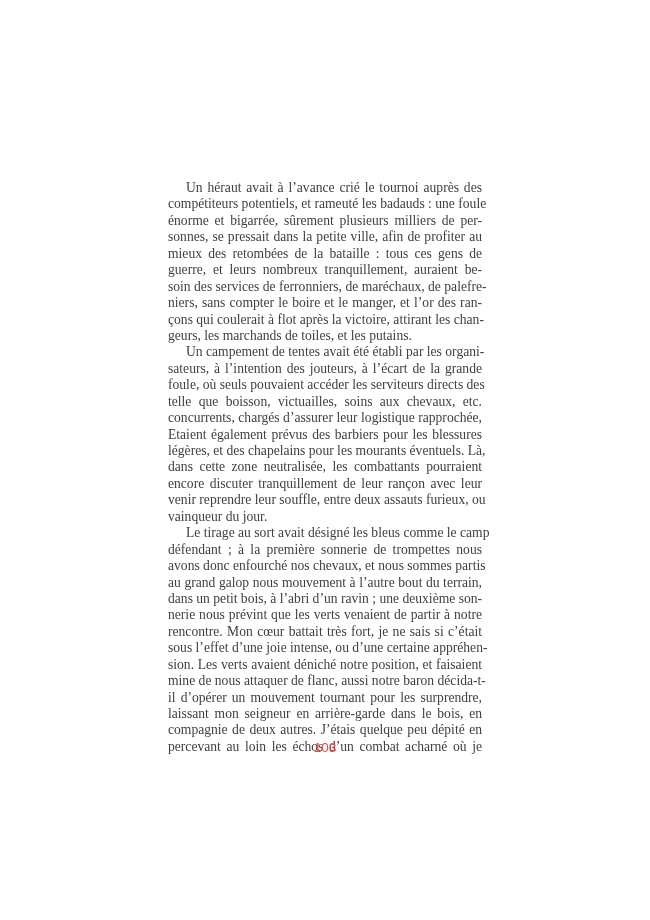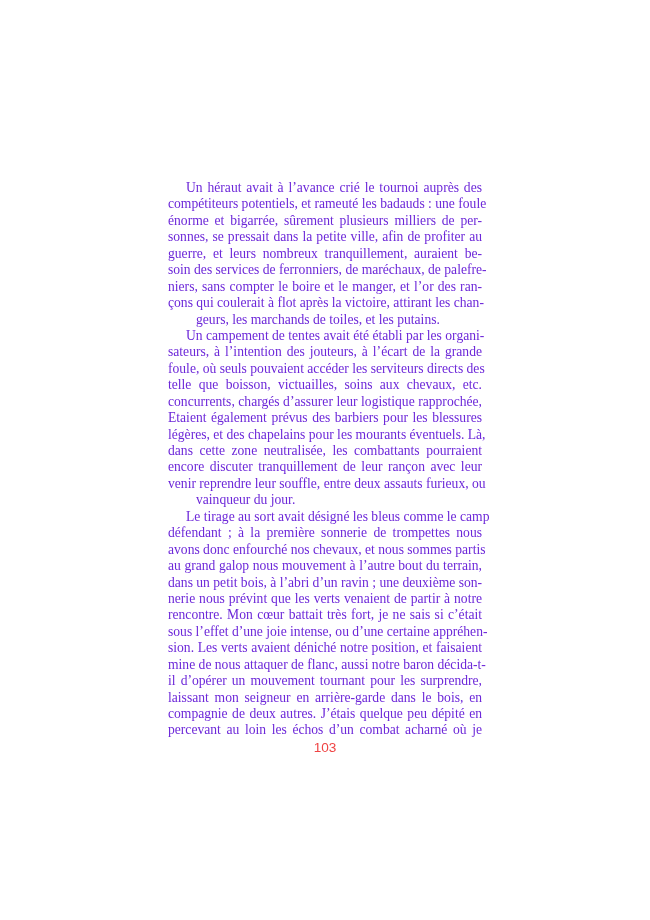--- a/index.html
+++ b/index.html
@@ -8,30 +8,30 @@
       position: absolute; left: 0; top: 0; width: 650px; height: 920px; background: #ffffff;
     }
     .text-block {
       position: absolute;
       left: 168px;
       top: 180px;
       width: 314px;
       font-family: "Liberation Serif", "DejaVu Serif", serif;
       font-size: 13.6px;
       line-height: 16.45px;
-      color: #6d28d9;
+      color: #404040;
     }
     .line {
       display: block;
       white-space: nowrap;
       text-align: justify;
       text-align-last: justify;
       height: 16.45px;
     }
-    .line.last { text-align-last: left; margin-left: 28px; }
+    .line.last { text-align-last: left; }
     .line.indent { text-indent: 18px; }
     .page-number {
       position: absolute;
       left: 0; width: 650px;
       top: 740px;
       text-align: center;
       font-family: Liberation Sans, sans-serif;
       font-size: 13.6px;
       color: #ef4444;
     }
@@ -40,20 +40,21 @@
 <body>
 
 <div class="page">
   <div class="text-block">
 
     <div>
       <span class="line indent">Un héraut avait à l’avance crié le tournoi auprès des</span>
       <span class="line">compétiteurs potentiels, et rameuté les badauds : une foule</span>
       <span class="line">énorme et bigarrée, sûrement plusieurs milliers de per-</span>
       <span class="line">sonnes, se pressait dans la petite ville, afin de profiter au</span>
+      <span class="line">mieux des retombées de la bataille : tous ces gens de</span>
       <span class="line">guerre, et leurs nombreux tranquillement, auraient be-</span>
       <span class="line">soin des services de ferronniers, de maréchaux, de palefre-</span>
       <span class="line">niers, sans compter le boire et le manger, et l’or des ran-</span>
       <span class="line">çons qui coulerait à flot après la victoire, attirant les chan-</span>
       <span class="line last">geurs, les marchands de toiles, et les putains.</span>
     </div>
 
     <div>
       <span class="line indent">Un campement de tentes avait été établi par les organi-</span>
       <span class="line">sateurs, à l’intention des jouteurs, à l’écart de la grande</span>

